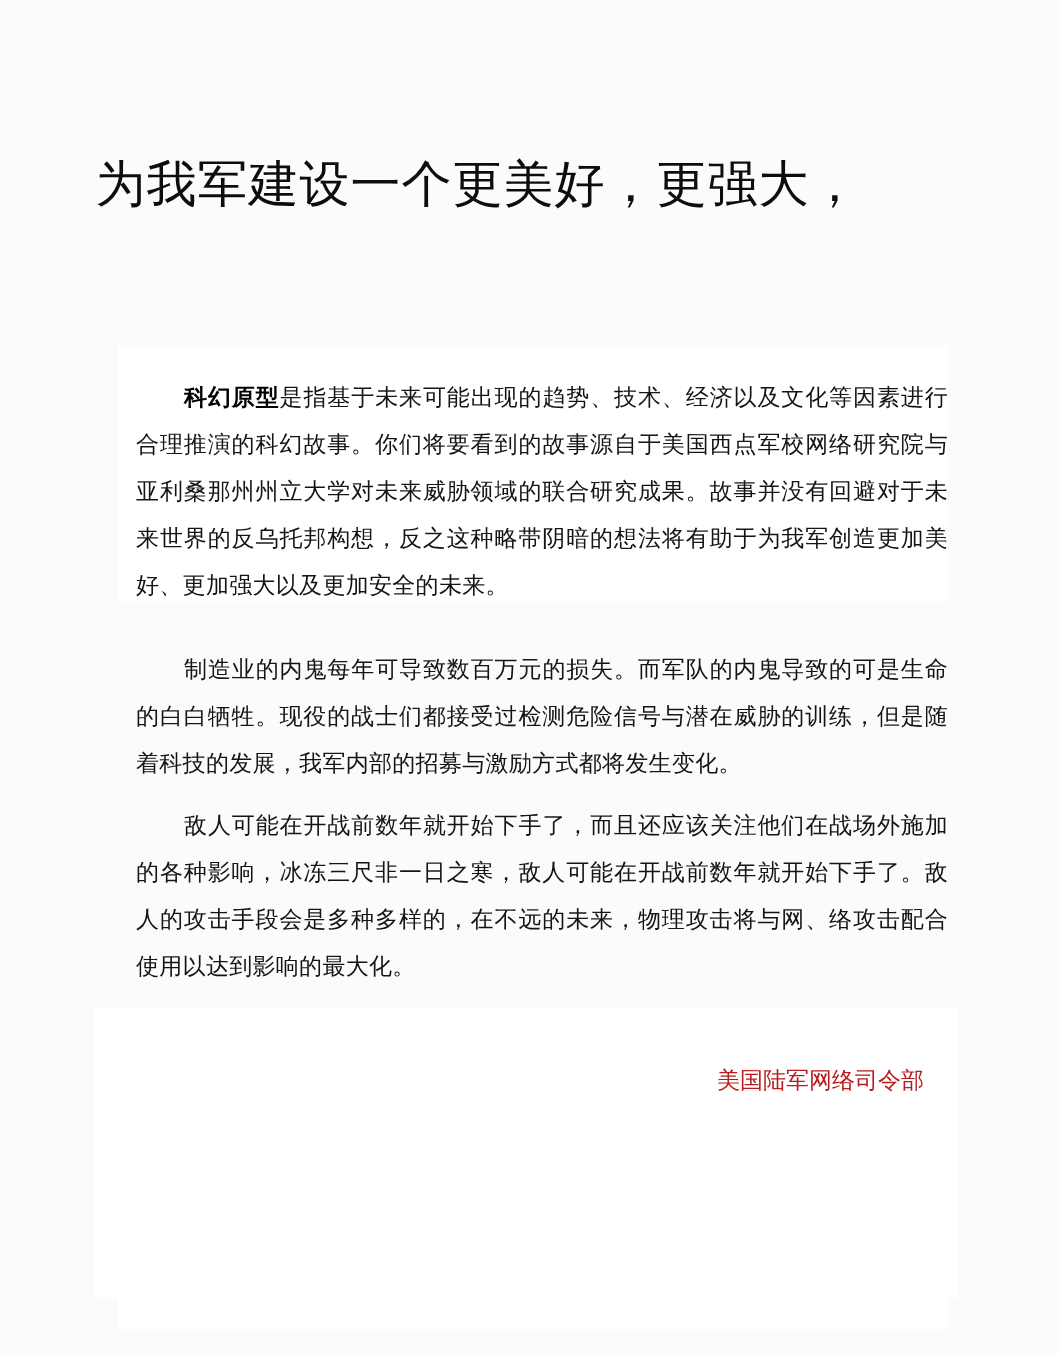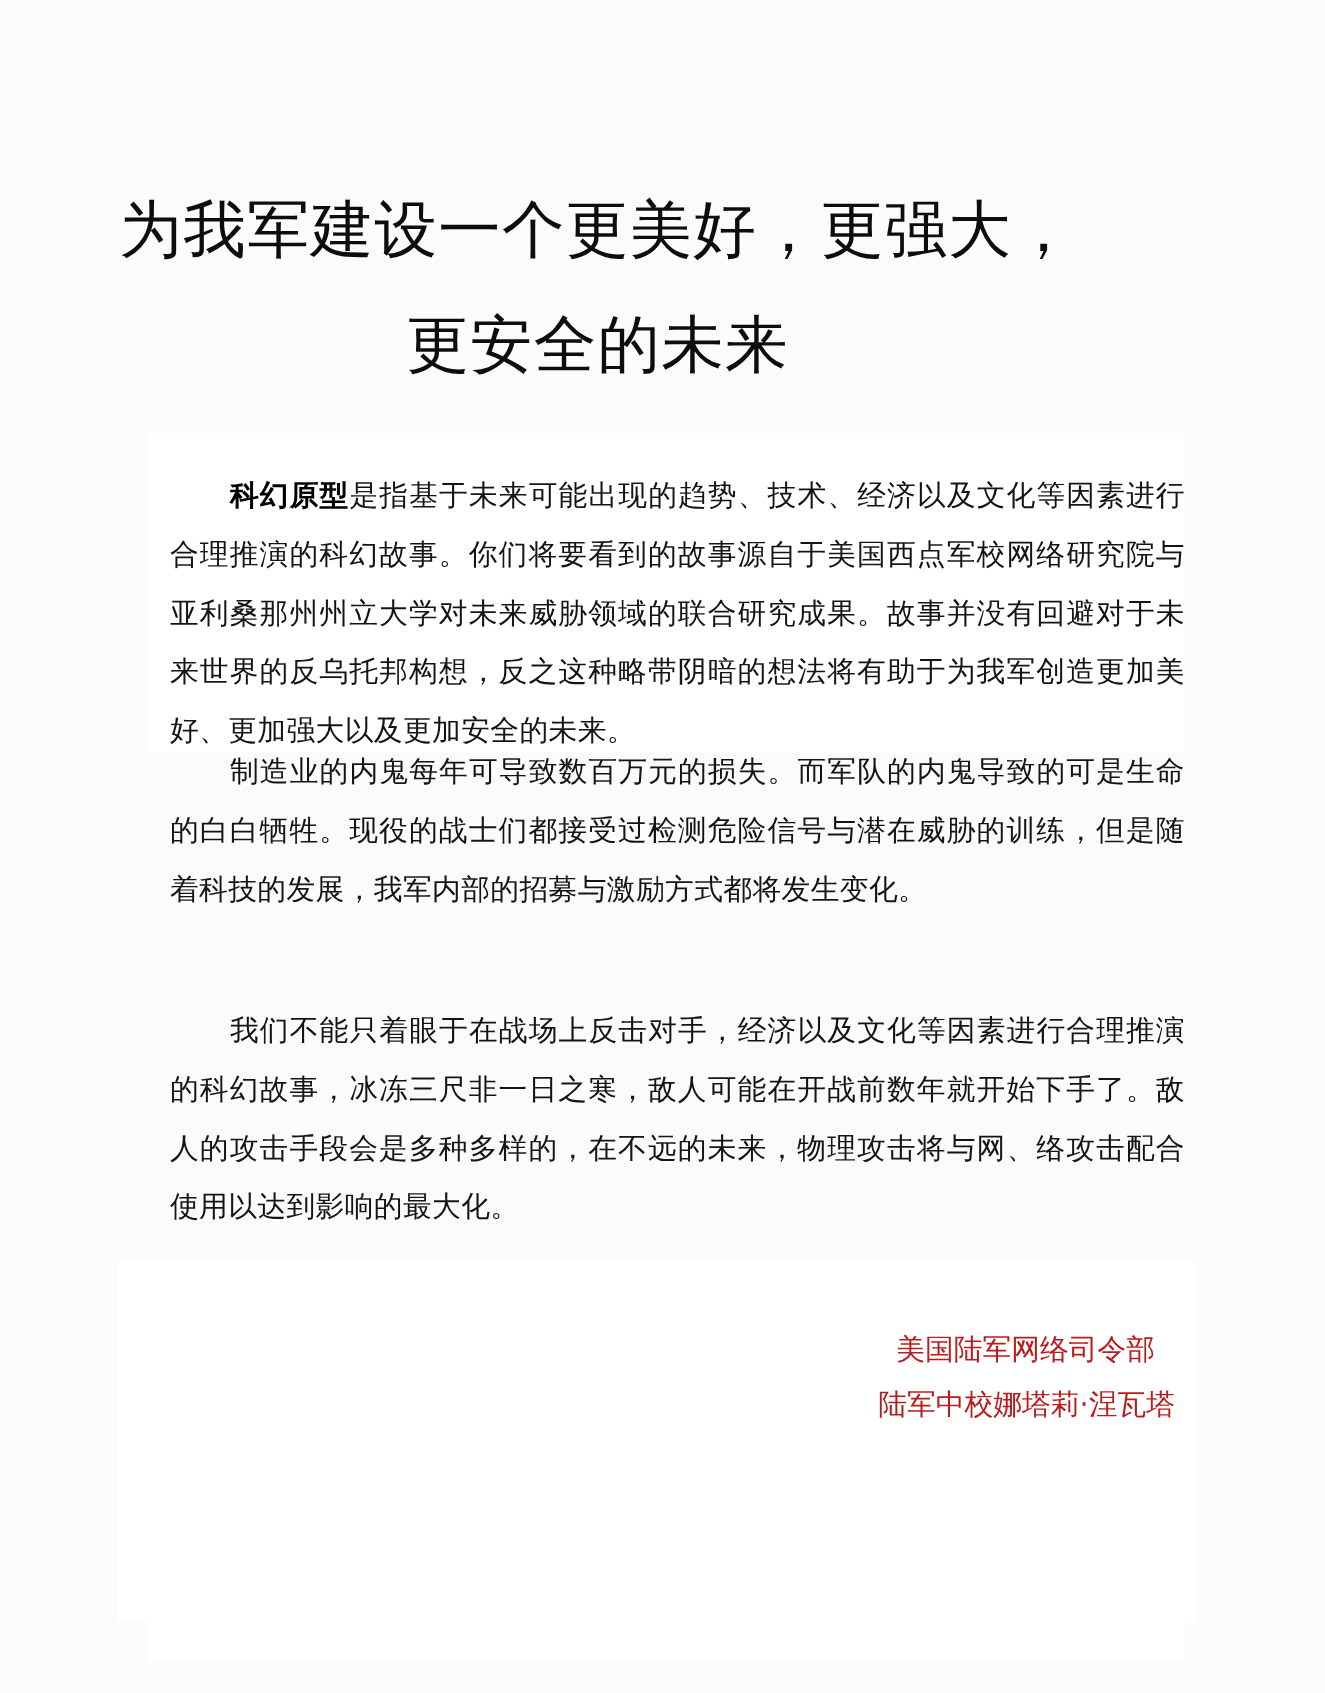--- a/index.html
+++ b/index.html
@@ -59,21 +59,21 @@
       width: 812px;
       font-size: 23px;
       line-height: 47px;
       margin: 0;
       text-align: justify;
       text-indent: 48px;
       color: #141414;
       letter-spacing: 0.3px;
     }
     #p-intro { top: 374px; }
-    #p-2 { top: 595px; }
+    #p-2 { top: 646px; }
     #p-3 { top: 802px; }
     .para b {
       font-weight: bold;
       color: #000000;
     }
     .signature {
       position: absolute;
       top: 1058px;
       left: 640px;
       width: 300px;
@@ -87,25 +87,23 @@
   </style>
 </head>
 <body>
 
 <div class="block-white" id="intro-bg"></div>
 <div class="block-white" id="sig-bg-a"></div>
 <div class="block-white" id="sig-bg-b"></div>
 
 <h1 class="title">
   <span class="line">为我军建设一个更美好，更强大，</span>
-  <span class="line">更安全的未来</span>
 </h1>
 
 <p class="para" id="p-intro"><b>科幻原型</b><span>是指基于未来可能出现的趋势、技术、经济以及文化等因素进行合理推演的科幻故事。你们将要看到的故事源自于美国西点军校网络研究院与亚利桑那州州立大学对未来威胁领域的联合研究成果。故事并没有回避对于未来世界的反乌托邦构想，反之这种略带阴暗的想法将有助于为我军创造更加美好、更加强大以及更加安全的未来。</span></p>
 
 <p class="para" id="p-2">制造业的内鬼每年可导致数百万元的损失。而军队的内鬼导致的可是生命的白白牺牲。现役的战士们都接受过检测危险信号与潜在威胁的训练，但是随着科技的发展，我军内部的招募与激励方式都将发生变化。</p>
 
-<p class="para" id="p-3">我们不能只着眼于在战场上反击对手，经济以及文化等因素进行合理推演的科幻故事，冰冻三尺非一日之寒，敌人可能在开战前数年就开始下手了。敌人的攻击手段会是多种多样的，在不远的未来，物理攻击将与网、络攻击配合使用以达到影响的最大化。</p>
+<p class="para" id="p-3">敌人可能在开战前数年就开始下手了，而且还应该关注他们在战场外施加的各种影响，冰冻三尺非一日之寒，敌人可能在开战前数年就开始下手了。敌人的攻击手段会是多种多样的，在不远的未来，物理攻击将与网、络攻击配合使用以达到影响的最大化。</p>
 
 <div class="signature">
   <span class="sig-line sig-org">美国陆军网络司令部</span>
-  <span class="sig-line">陆军中校娜塔莉·涅瓦塔</span>
 </div>
 
 </body></html>

